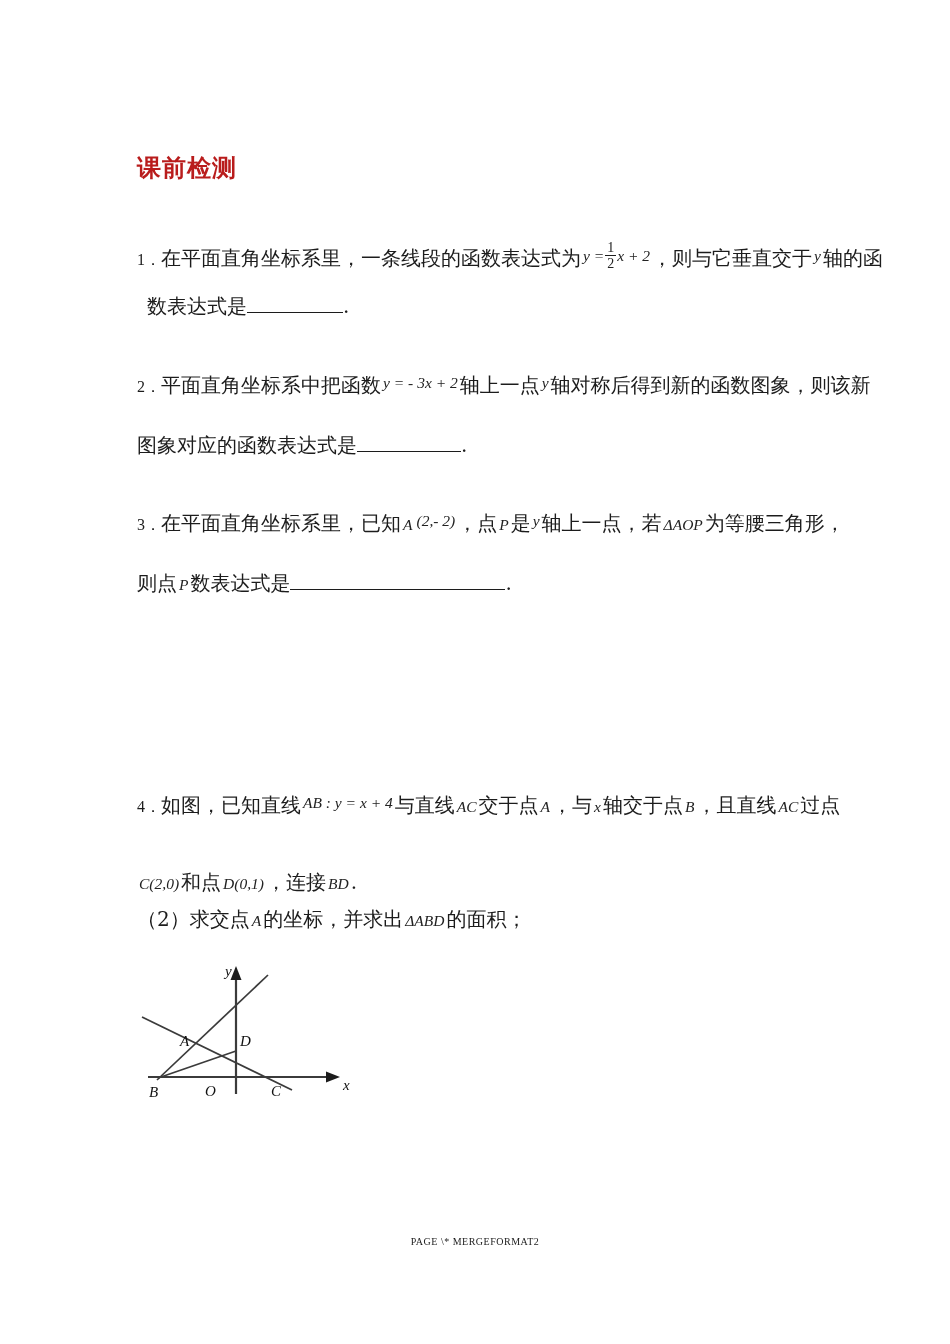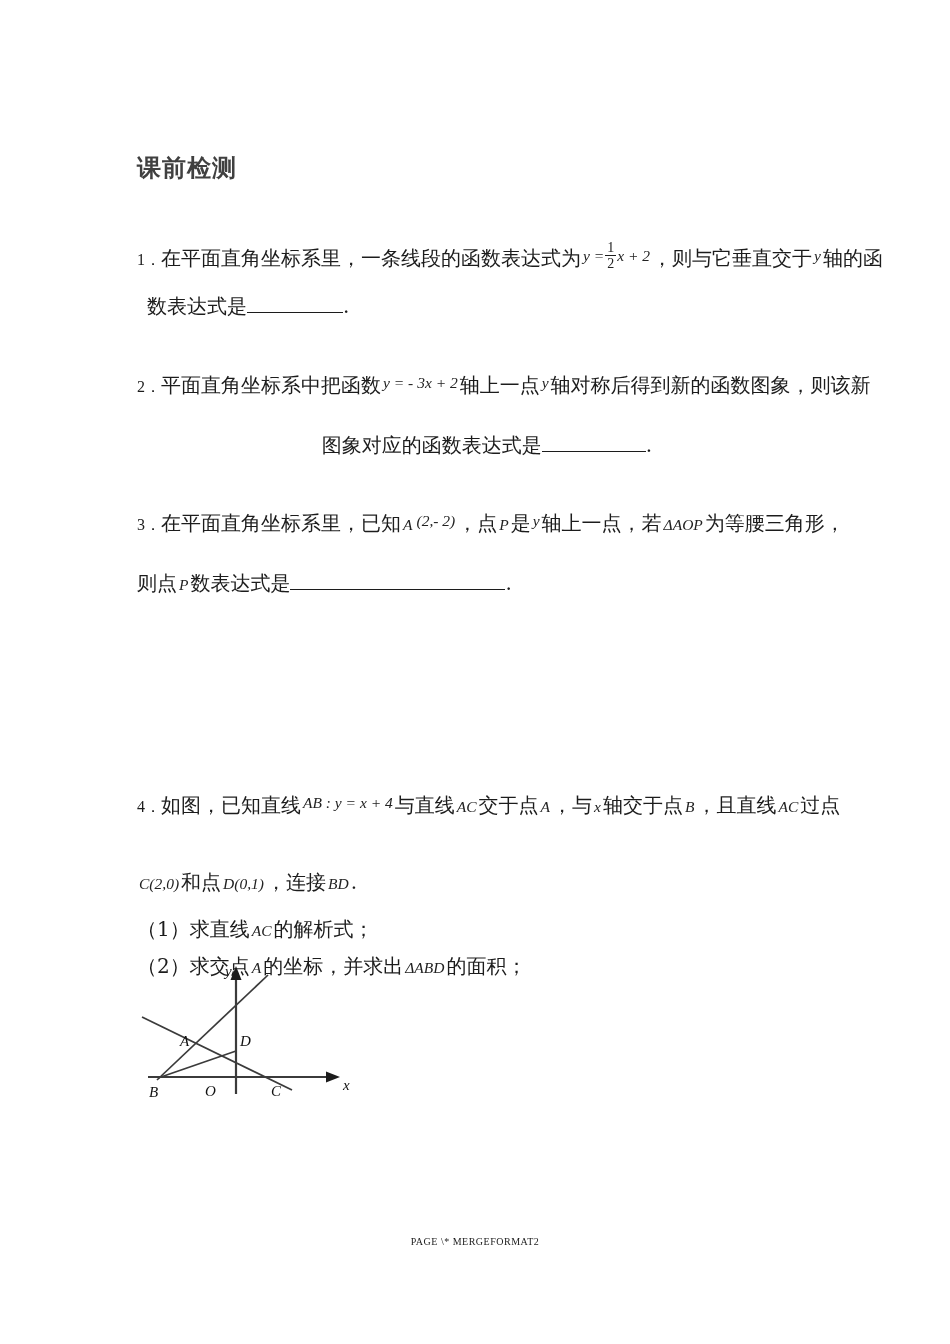--- a/index.html
+++ b/index.html
@@ -24,21 +24,21 @@
 
   
   .doc-title {
     position: absolute;
     left: 137px;
     top: 152px;
     font-size: 24px;
     font-weight: bold;
     letter-spacing: 1px;
     font-family: "DejaVu Serif", "Liberation Serif", serif;
-    color: #404040;
+    color: #b91c1c;
   }
 
   
   .q-block {
     position: absolute;
     font-size: 15.5px;
     line-height: 1.55;
     color: #1c1c1c;
   }
   .q-line {
@@ -141,43 +141,40 @@
     </span>
     <span class="q-line" style="padding-left:10px; margin-top:14px;">
       <span class="cn">数表达式是</span><span class="blank b-short"></span><span class="cn">.</span>
     </span>
   </div>
 
   <div class="q-block" style="left:137px; top:370px; width:700px;">
     <span class="q-line">
       <span class="num-label">2．</span><span class="cn">平面直角坐标系中把函数</span><span class="mi">y = - 3x + 2</span><span class="cn">轴上一点</span><span class="mi">y</span><span class="cn">轴对称后得到新的函数图象，则该新</span>
     </span>
-    <span class="q-line" style="margin-top:29px;text-align:center;">
+    <span class="q-line" style="margin-top:29px;">
       <span class="cn">图象对应的函数表达式是</span><span class="blank b-mid"></span><span class="cn">.</span>
     </span>
   </div>
 
   <div class="q-block" style="left:137px; top:508px; width:700px;">
     <span class="q-line">
       <span class="num-label">3．</span><span class="cn">在平面直角坐标系里，已知</span><span class="mi flat">A</span><span class="mi">(2,- 2)</span><span class="cn">，点</span><span class="mi flat">P</span><span class="cn">是</span><span class="mi">y</span><span class="cn">轴上一点，若</span><span class="mi flat">ΔAOP</span><span class="cn">为等腰三角形，</span>
     </span>
     <span class="q-line" style="margin-top:29px;">
       <span class="cn">则点</span><span class="mi flat">P</span><span class="cn">数表达式是</span><span class="blank b-long"></span><span class="cn">.</span>
     </span>
   </div>
 
   <div class="q-block" style="left:137px; top:790px; width:700px;">
     <span class="q-line">
       <span class="num-label">4．</span><span class="cn">如图，已知直线</span><span class="mi">AB : y = x + 4</span><span class="cn">与直线</span><span class="mi flat">AC</span><span class="cn">交于点</span><span class="mi flat">A</span><span class="cn">，与</span><span class="mi flat">x</span><span class="cn">轴交于点</span><span class="mi flat">B</span><span class="cn">，且直线</span><span class="mi flat">AC</span><span class="cn">过点</span>
     </span>
     <span class="q-line" style="margin-top:46px;">
       <span class="mi flat">C(2,0)</span><span class="cn">和点</span><span class="mi flat">D(0,1)</span><span class="cn">，连接</span><span class="mi flat">BD</span><span class="cn">.</span>
-    </span>
-    <span class="q-line" style="margin-top:16px;">
-      <span class="cn">（1）</span><span class="cn">求直线</span><span class="mi flat">AC</span><span class="cn">的解析式；</span>
     </span>
     <span class="q-line" style="margin-top:6px;">
       <span class="cn">（2）</span><span class="cn">求交点</span><span class="mi flat">A</span><span class="cn">的坐标，并求出</span><span class="mi flat">ΔABD</span><span class="cn">的面积；</span>
     </span>
   </div>
 
   <div class="figure">
     <svg width="230" height="145" viewBox="0 0 230 145" xmlns="http://www.w3.org/2000/svg">
 
       <line x1="8" y1="115" x2="188" y2="115" stroke="#3b3b3b" stroke-width="2.2"></line>

